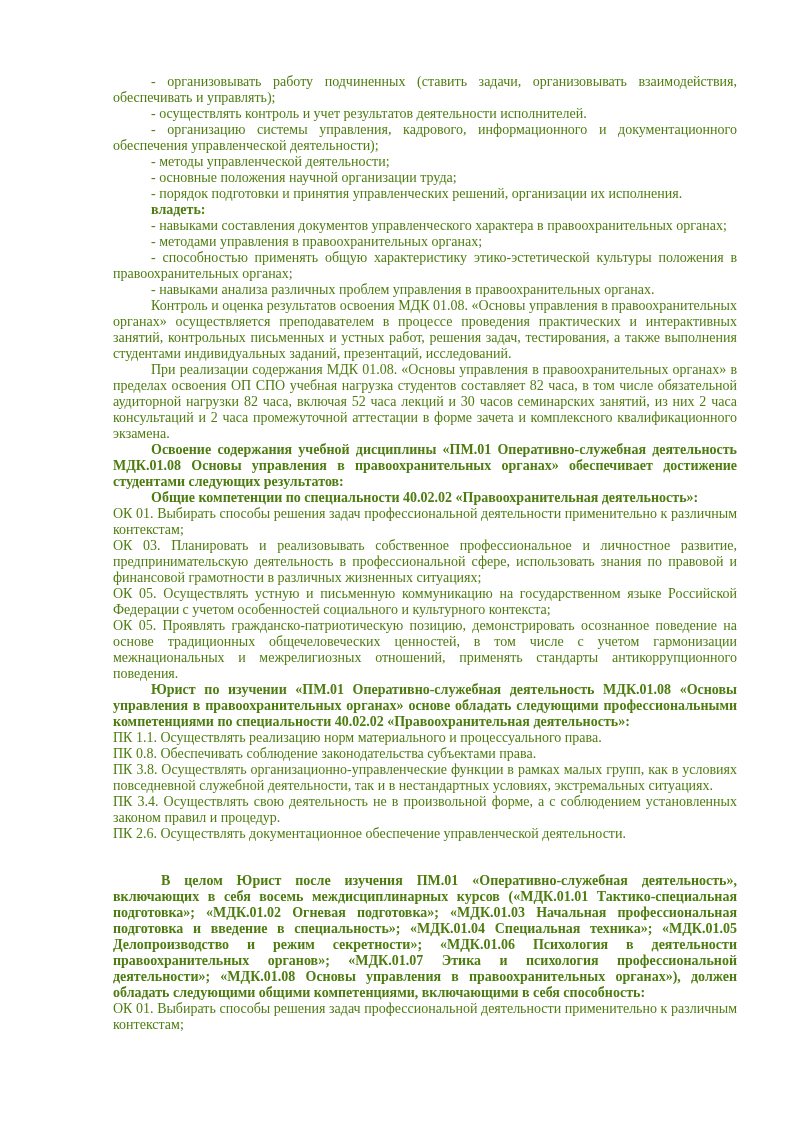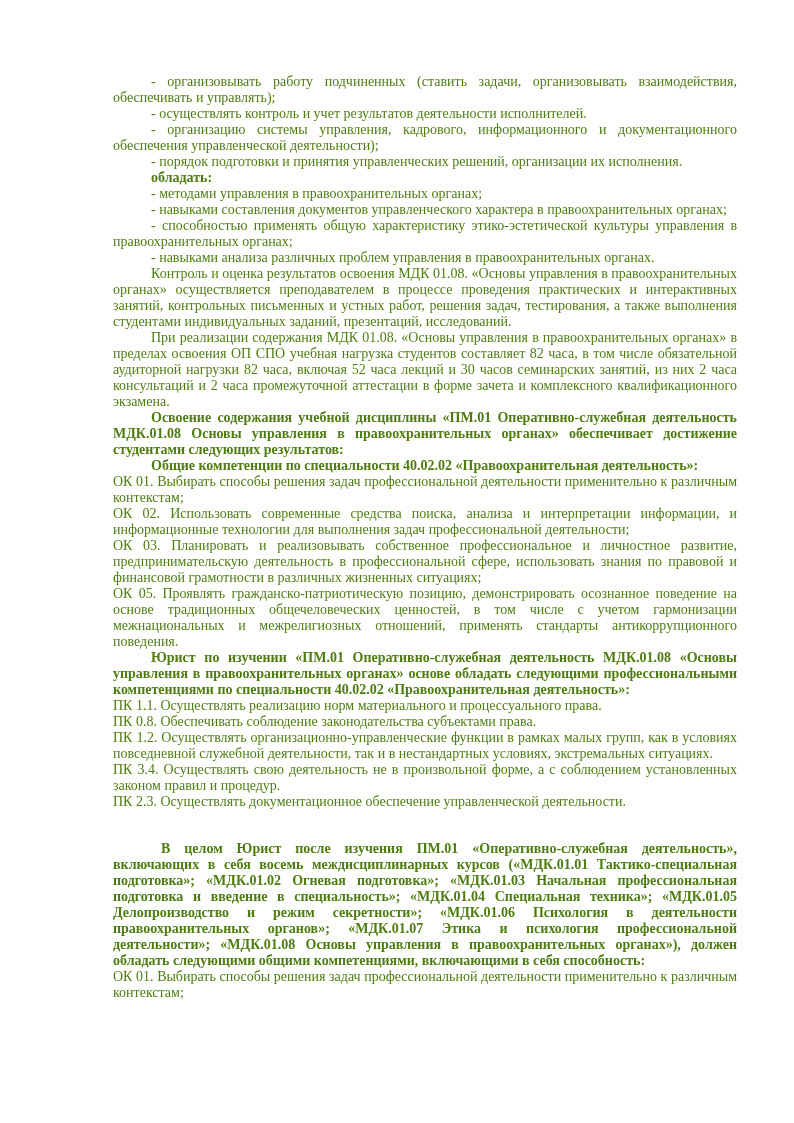--- a/index.html
+++ b/index.html
@@ -21,44 +21,46 @@
     .ind2 { text-indent: 48px; }
   </style>
 </head>
 <body>
 
 <div class="page">
   <p class="p ind">- организовывать работу подчиненных (ставить задачи, организовывать взаимодействия, обеспечивать и управлять);</p>
   <p class="p ind">- осуществлять контроль и учет результатов деятельности исполнителей.</p>
 
   <p class="p ind">- организацию системы управления, кадрового, информационного и документационного обеспечения управленческой деятельности);</p>
+  <p class="p ind">- методы управленческой деятельности;</p>
+  <p class="p ind">- основные положения научной организации труда;</p>
   <p class="p ind">- порядок подготовки и принятия управленческих решений, организации их исполнения.</p>
 
-  <p class="p ind b">обладать:</p>
+  <p class="p ind b">владеть:</p>
+  <p class="p ind">- навыками составления документов управленческого характера в правоохранительных органах;</p>
   <p class="p ind">- методами управления в правоохранительных органах;</p>
-  <p class="p ind">- навыками составления документов управленческого характера в правоохранительных органах;</p>
-  <p class="p ind">- способностью применять общую характеристику этико-эстетической культуры управления в правоохранительных органах;</p>
+  <p class="p ind">- способностью применять общую характеристику этико-эстетической культуры положения в правоохранительных органах;</p>
   <p class="p ind">- навыками анализа различных проблем управления в правоохранительных органах.</p>
 
   <p class="p ind">Контроль и оценка результатов освоения МДК 01.08. «Основы управления в правоохранительных органах» осуществляется преподавателем в процессе проведения практических и интерактивных занятий, контрольных письменных и устных работ, решения задач, тестирования, а также выполнения студентами индивидуальных заданий, презентаций, исследований.</p>
   <p class="p ind">При реализации содержания МДК 01.08. «Основы управления в правоохранительных органах» в пределах освоения ОП СПО учебная нагрузка студентов составляет 82 часа, в том числе обязательной аудиторной нагрузки 82 часа, включая 52 часа лекций и 30 часов семинарских занятий, из них 2 часа консультаций и 2 часа промежуточной аттестации в форме зачета и комплексного квалификационного экзамена.</p>
 
   <p class="p ind b">Освоение содержания учебной дисциплины «ПМ.01 Оперативно-служебная деятельность МДК.01.08 Основы управления в правоохранительных органах» обеспечивает достижение студентами следующих результатов:</p>
   <p class="p ind b">Общие компетенции по специальности 40.02.02 «Правоохранительная деятельность»:</p>
 
   <p class="p">ОК 01. Выбирать способы решения задач профессиональной деятельности применительно к различным контекстам;</p>
-  <p class="p">ОК 02. Использовать современные средства поиска, анализа и интерпретации информации, и информационные технологии для выполнения задач профессиональной деятельности;</p>
   <p class="p">ОК 03. Планировать и реализовывать собственное профессиональное и личностное развитие, предпринимательскую деятельность в профессиональной сфере, использовать знания по правовой и финансовой грамотности в различных жизненных ситуациях;</p>
+  <p class="p">ОК 05. Осуществлять устную и письменную коммуникацию на государственном языке Российской Федерации с учетом особенностей социального и культурного контекста;</p>
   <p class="p">ОК 05. Проявлять гражданско-патриотическую позицию, демонстрировать осознанное поведение на основе традиционных общечеловеческих ценностей, в том числе с учетом гармонизации межнациональных и межрелигиозных отношений, применять стандарты антикоррупционного поведения.</p>
 
   <p class="p ind b">Юрист по изучении «ПМ.01 Оперативно-служебная деятельность МДК.01.08 «Основы управления в правоохранительных органах» основе обладать следующими профессиональными компетенциями по специальности 40.02.02 «Правоохранительная деятельность»:</p>
 
   <p class="p">ПК 1.1. Осуществлять реализацию норм материального и процессуального права.</p>
   <p class="p">ПК 0.8. Обеспечивать соблюдение законодательства субъектами права.</p>
-  <p class="p">ПК 1.2. Осуществлять организационно-управленческие функции в рамках малых групп, как в условиях повседневной служебной деятельности, так и в нестандартных условиях, экстремальных ситуациях.</p>
+  <p class="p">ПК 3.8. Осуществлять организационно-управленческие функции в рамках малых групп, как в условиях повседневной служебной деятельности, так и в нестандартных условиях, экстремальных ситуациях.</p>
   <p class="p">ПК 3.4. Осуществлять свою деятельность не в произвольной форме, а с соблюдением установленных законом правил и процедур.</p>
-  <p class="p">ПК 2.3. Осуществлять документационное обеспечение управленческой деятельности.</p>
+  <p class="p">ПК 2.6. Осуществлять документационное обеспечение управленческой деятельности.</p>
 
   <div class="gap"></div>
 
   <p class="p ind2 b">В целом Юрист после изучения  ПМ.01  «Оперативно-служебная деятельность», включающих в себя восемь междисциплинарных курсов («МДК.01.01 Тактико-специальная подготовка»; «МДК.01.02 Огневая подготовка»; «МДК.01.03 Начальная профессиональная подготовка и введение в специальность»; «МДК.01.04 Специальная техника»; «МДК.01.05 Делопроизводство и режим секретности»; «МДК.01.06 Психология в деятельности правоохранительных органов»; «МДК.01.07 Этика и психология профессиональной деятельности»; «МДК.01.08 Основы управления в правоохранительных органах»), должен обладать следующими общими компетенциями, включающими в себя способность:</p>
   <p class="p">ОК 01. Выбирать способы решения задач профессиональной деятельности применительно к различным контекстам;</p>
 </div>
 
 </body></html>

